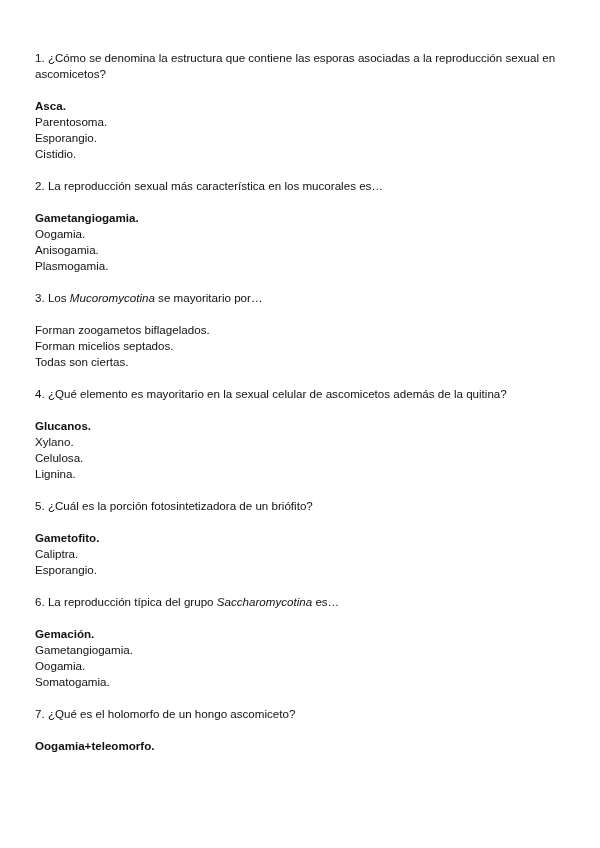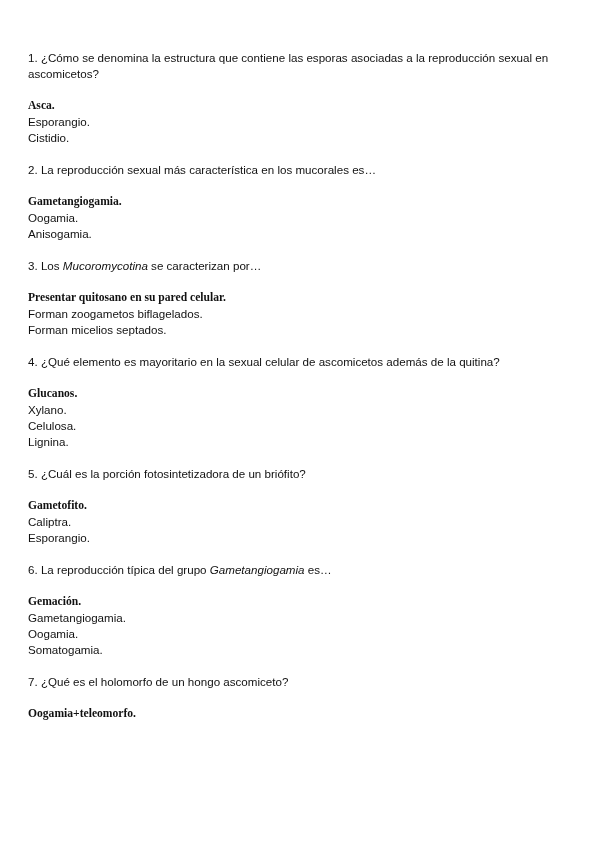--- a/index.html
+++ b/index.html
@@ -1,53 +1,55 @@
 <!DOCTYPE html>
 <html><head>
 <meta charset="utf-8">
 <style>
   html, body { margin: 0; padding: 0; background: #ffffff; }
   body { width: 600px; height: 848px; position: relative; overflow: hidden;
          font-family: "Liberation Sans", sans-serif; font-size: 11.6px; color: #111; }
-  .page { position: absolute; left: 28px; top: 50px; width: 555px; }
+  .page { position: absolute; left: 35px; top: 50px; width: 555px; }
   .line { height: 16px; line-height: 16px; white-space: nowrap; }
   .wrap { white-space: normal; line-height: 16px; }
   .gap { height: 16px; }
-  .bold { font-weight: bold; font-family: Liberation Serif, serif; }
+  .bold { font-weight: bold; }
   em { font-style: italic; }
 </style>
 </head>
 <body>
 
 <div class="page">
 
   <div>
     <div class="wrap"><span>1.</span> <span>¿Cómo se denomina la estructura que contiene las esporas asociadas a la reproducción sexual en ascomicetos?</span></div>
     <div class="gap"></div>
     <div class="line bold">Asca.</div>
+    <div class="line">Parentosoma.</div>
     <div class="line">Esporangio.</div>
     <div class="line">Cistidio.</div>
     <div class="gap"></div>
   </div>
 
   <div>
     <div class="line"><span>2.</span> <span>La reproducción sexual más característica en los mucorales es…</span></div>
     <div class="gap"></div>
     <div class="line bold">Gametangiogamia.</div>
     <div class="line">Oogamia.</div>
     <div class="line">Anisogamia.</div>
+    <div class="line">Plasmogamia.</div>
     <div class="gap"></div>
   </div>
 
   <div>
-    <div class="line"><span>3.</span> <span>Los </span><em>Mucoromycotina</em><span> se caracterizan por…</span></div>
+    <div class="line"><span>3.</span> <span>Los </span><em>Mucoromycotina</em><span> se mayoritario por…</span></div>
     <div class="gap"></div>
-    <div class="line bold">Presentar quitosano en su pared celular.</div>
     <div class="line">Forman zoogametos biflagelados.</div>
     <div class="line">Forman micelios septados.</div>
+    <div class="line">Todas son ciertas.</div>
     <div class="gap"></div>
   </div>
 
   <div>
     <div class="line"><span>4.</span> <span>¿Qué elemento es mayoritario en la sexual celular de ascomicetos además de la quitina?</span></div>
     <div class="gap"></div>
     <div class="line bold">Glucanos.</div>
     <div class="line">Xylano.</div>
     <div class="line">Celulosa.</div>
     <div class="line">Lignina.</div>
@@ -57,21 +59,21 @@
   <div>
     <div class="line"><span>5.</span> <span>¿Cuál es la porción fotosintetizadora de un briófito?</span></div>
     <div class="gap"></div>
     <div class="line bold">Gametofito.</div>
     <div class="line">Caliptra.</div>
     <div class="line">Esporangio.</div>
     <div class="gap"></div>
   </div>
 
   <div>
-    <div class="line"><span>6.</span> <span>La reproducción típica del grupo </span><em>Gametangiogamia</em><span> es…</span></div>
+    <div class="line"><span>6.</span> <span>La reproducción típica del grupo </span><em>Saccharomycotina</em><span> es…</span></div>
     <div class="gap"></div>
     <div class="line bold">Gemación.</div>
     <div class="line">Gametangiogamia.</div>
     <div class="line">Oogamia.</div>
     <div class="line">Somatogamia.</div>
     <div class="gap"></div>
   </div>
 
   <div>
     <div class="line"><span>7.</span> <span>¿Qué es el holomorfo de un hongo ascomiceto?</span></div>

